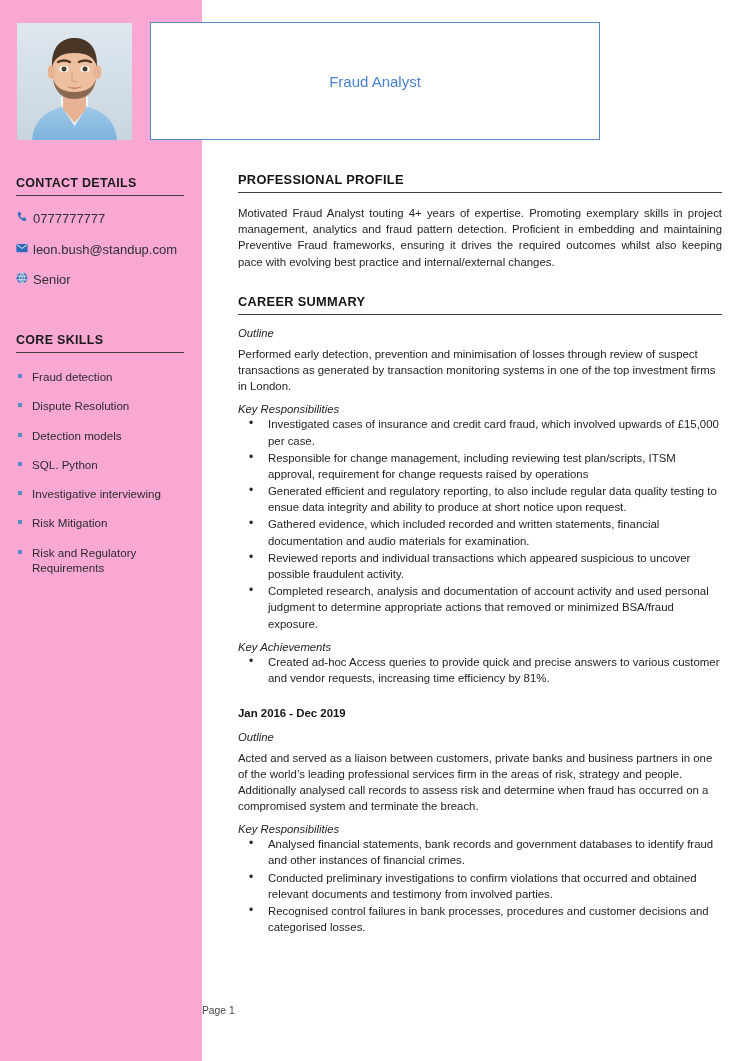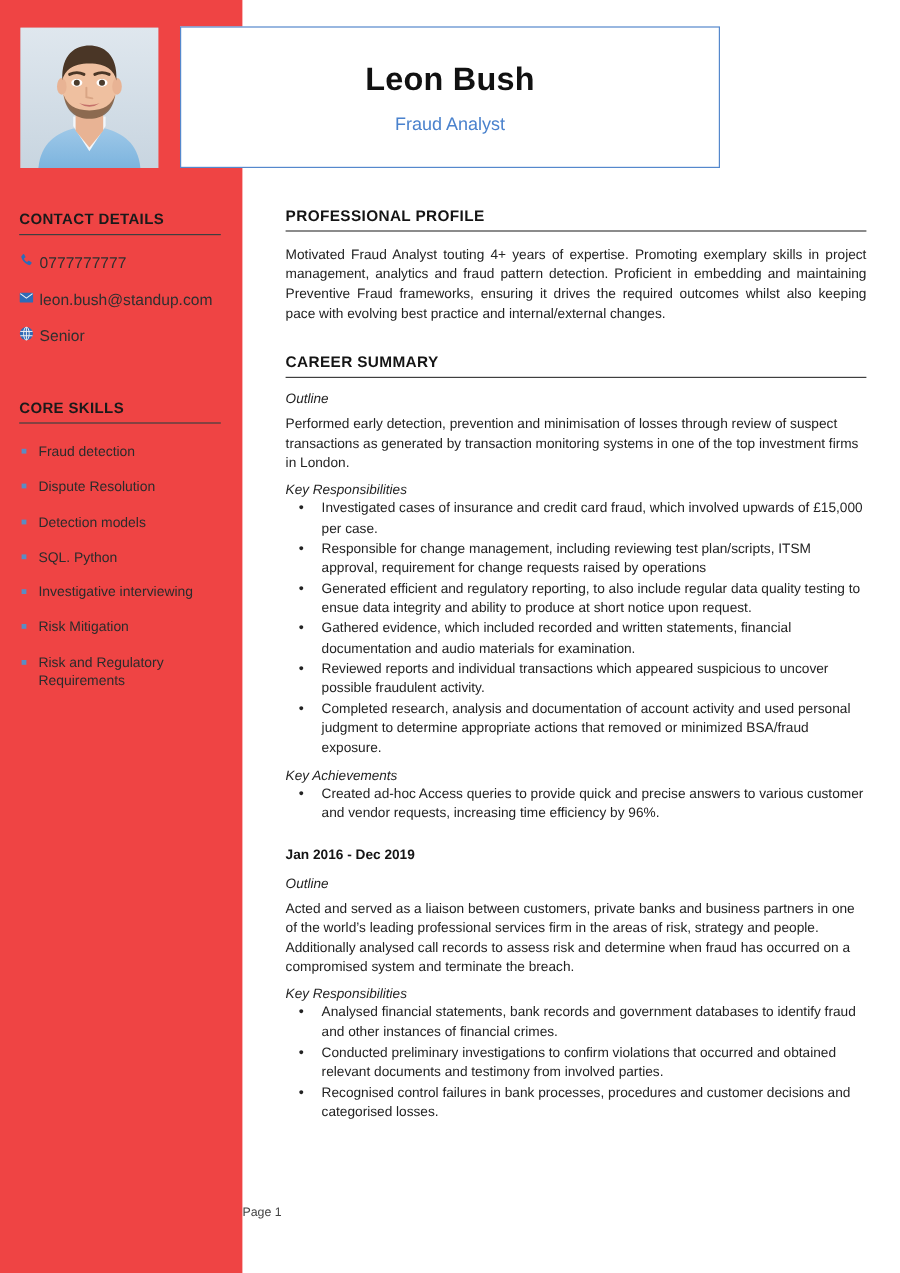--- a/index.html
+++ b/index.html
@@ -19,21 +19,21 @@
     overflow: hidden;
   }
 
   
   .sidebar {
     position: absolute;
     left: 0;
     top: 0;
     width: 202px;
     height: 1061px;
-    background: #ef4444;
+    background: #f9a8d4;
     box-sizing: border-box;
   }
   .photo-frame {
     position: absolute;
     left: 17px;
     top: 23px;
     width: 115px;
     height: 117px;
     background: #cfd9e2;
     overflow: hidden;
@@ -304,21 +304,20 @@
         <li class="skill-item">SQL. Python</li>
         <li class="skill-item">Investigative interviewing</li>
         <li class="skill-item">Risk Mitigation</li>
         <li class="skill-item">Risk and Regulatory Requirements</li>
       </ul>
     </div>
 
   </div>
 
   <div class="name-box">
-    <div class="cand-name">Leon Bush</div>
     <div class="cand-title">Fraud Analyst</div>
   </div>
 
   <div class="main">
 
     <div>
       <div class="main-heading">PROFESSIONAL PROFILE</div>
       <p class="profile-text">Motivated Fraud Analyst touting 4+ years of expertise. Promoting exemplary skills in project management, analytics and fraud pattern detection. Proficient in embedding and maintaining Preventive Fraud frameworks, ensuring it drives the required outcomes whilst also keeping pace with evolving best practice and internal/external changes.</p>
     </div>
 
@@ -332,21 +331,21 @@
         <ul class="bullets">
           <li>Investigated cases of insurance and credit card fraud, which involved upwards of £15,000 per case.</li>
           <li>Responsible for change management, including reviewing test plan/scripts, ITSM approval, requirement for change requests raised by operations</li>
           <li>Generated efficient and regulatory reporting, to also include regular data quality testing to ensue data integrity and ability to produce at short notice upon request.</li>
           <li>Gathered evidence, which included recorded and written statements, financial documentation and audio materials for examination.</li>
           <li>Reviewed reports and individual transactions which appeared suspicious to uncover possible fraudulent activity.</li>
           <li>Completed research, analysis and documentation of account activity and used personal judgment to determine appropriate actions that removed or minimized BSA/fraud exposure.</li>
         </ul>
         <div class="sub-label tight">Key Achievements</div>
         <ul class="bullets">
-          <li>Created ad-hoc Access queries to provide quick and precise answers to various customer and vendor requests, increasing time efficiency by 96%.</li>
+          <li>Created ad-hoc Access queries to provide quick and precise answers to various customer and vendor requests, increasing time efficiency by 81%.</li>
         </ul>
       </div>
 
       <div class="job-gap"></div>
 
       <div class="job">
         <div class="job-head">
           <div class="job-dates">Jan 2016 - Dec 2019</div>
         </div>
         <div class="sub-label">Outline</div>

